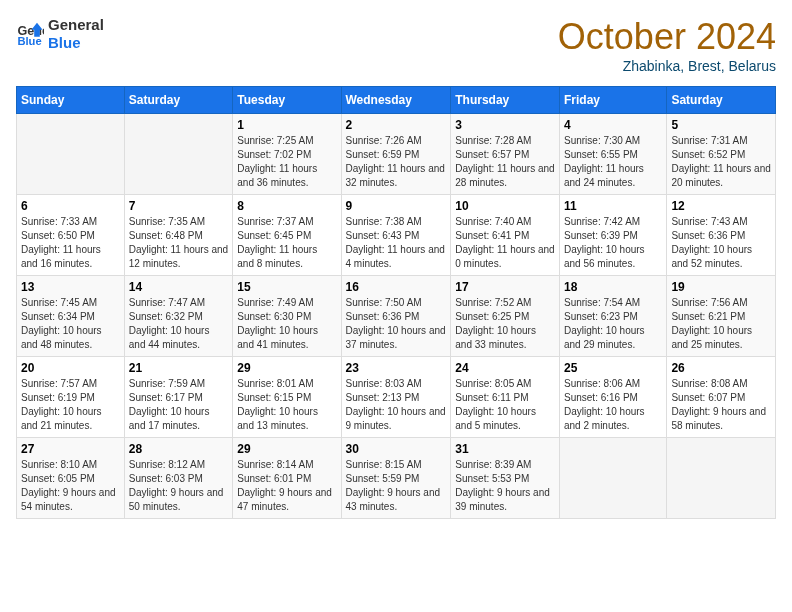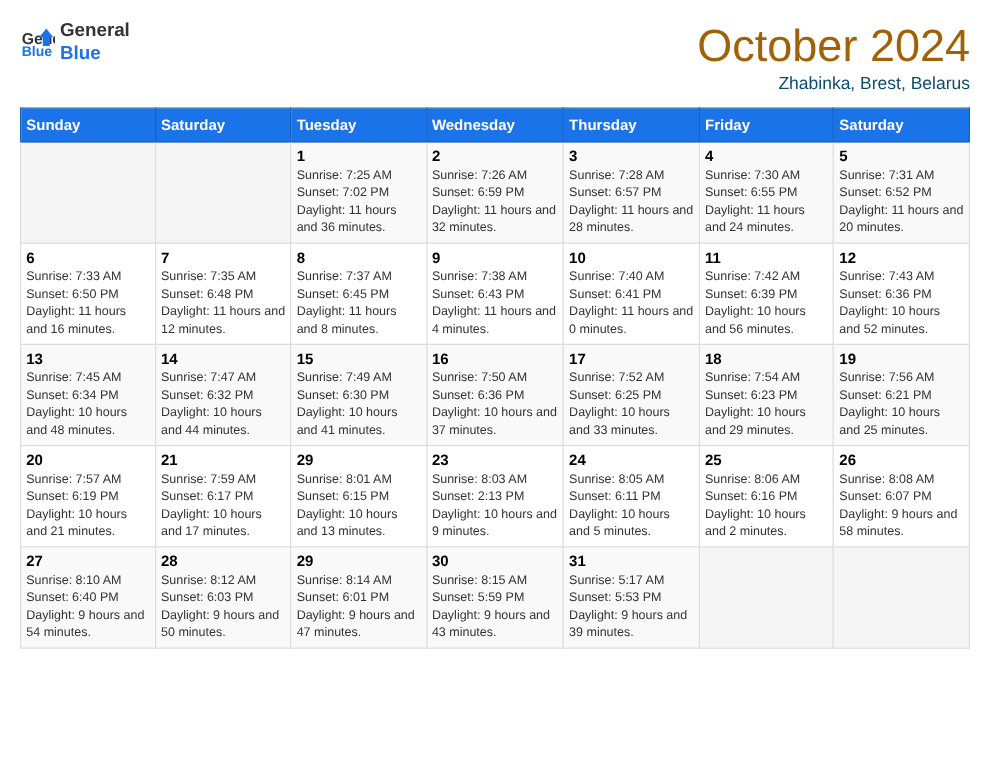--- a/index.html
+++ b/index.html
@@ -327,21 +327,21 @@
           <div>Sunset: 6:07 PM</div>
           <div>Daylight: 9 hours and 58 minutes.</div>
         </div>
       </td>
       </tr>
       <tr>
         <td>
         <span class="day-num">27</span>
         <div class="day-info">
           <div>Sunrise: 8:10 AM</div>
-          <div>Sunset: 6:40 PM</div>
+          <div>Sunset: 6:05 PM</div>
           <div>Daylight: 9 hours and 54 minutes.</div>
         </div>
       </td>
         <td>
         <span class="day-num">28</span>
         <div class="day-info">
           <div>Sunrise: 8:12 AM</div>
           <div>Sunset: 6:03 PM</div>
           <div>Daylight: 9 hours and 50 minutes.</div>
         </div>
@@ -358,21 +358,21 @@
         <span class="day-num">30</span>
         <div class="day-info">
           <div>Sunrise: 8:15 AM</div>
           <div>Sunset: 5:59 PM</div>
           <div>Daylight: 9 hours and 43 minutes.</div>
         </div>
       </td>
         <td>
         <span class="day-num">31</span>
         <div class="day-info">
-          <div>Sunrise: 5:17 AM</div>
+          <div>Sunrise: 8:39 AM</div>
           <div>Sunset: 5:53 PM</div>
           <div>Daylight: 9 hours and 39 minutes.</div>
         </div>
       </td>
         <td class="empty-cell"></td>
         <td class="empty-cell"></td>
       </tr>
     </tbody>
 </table>
 

